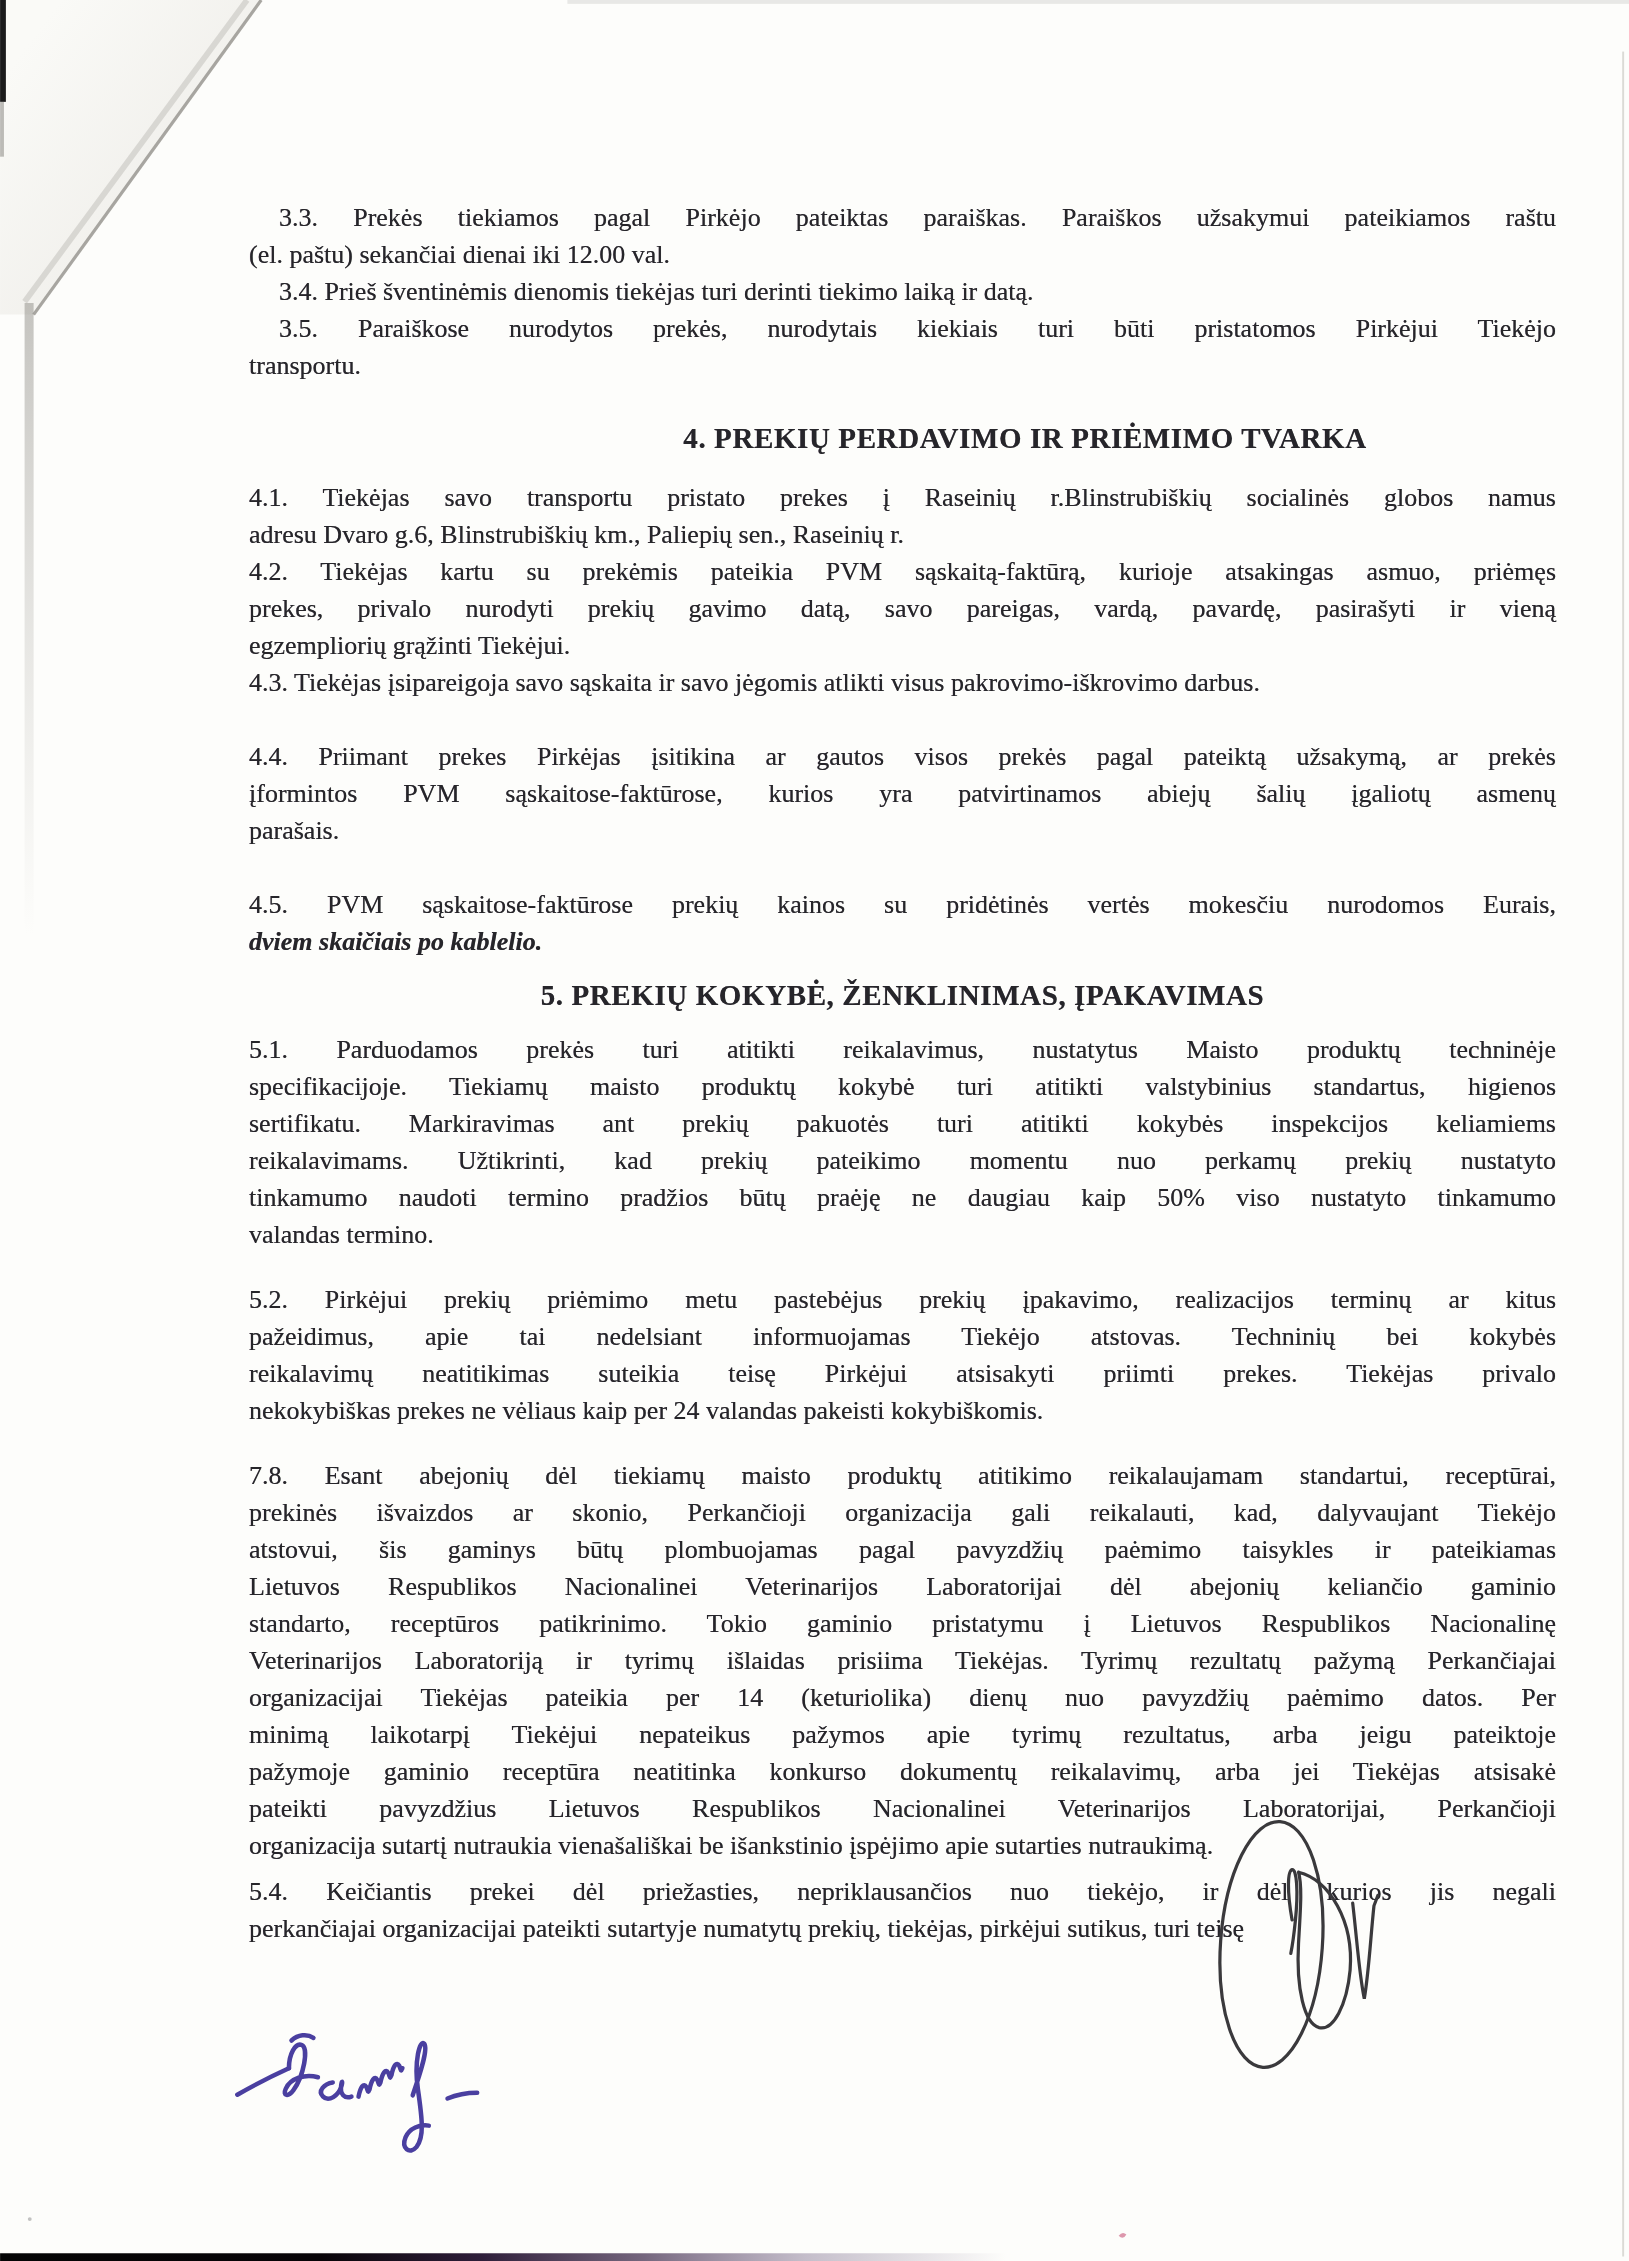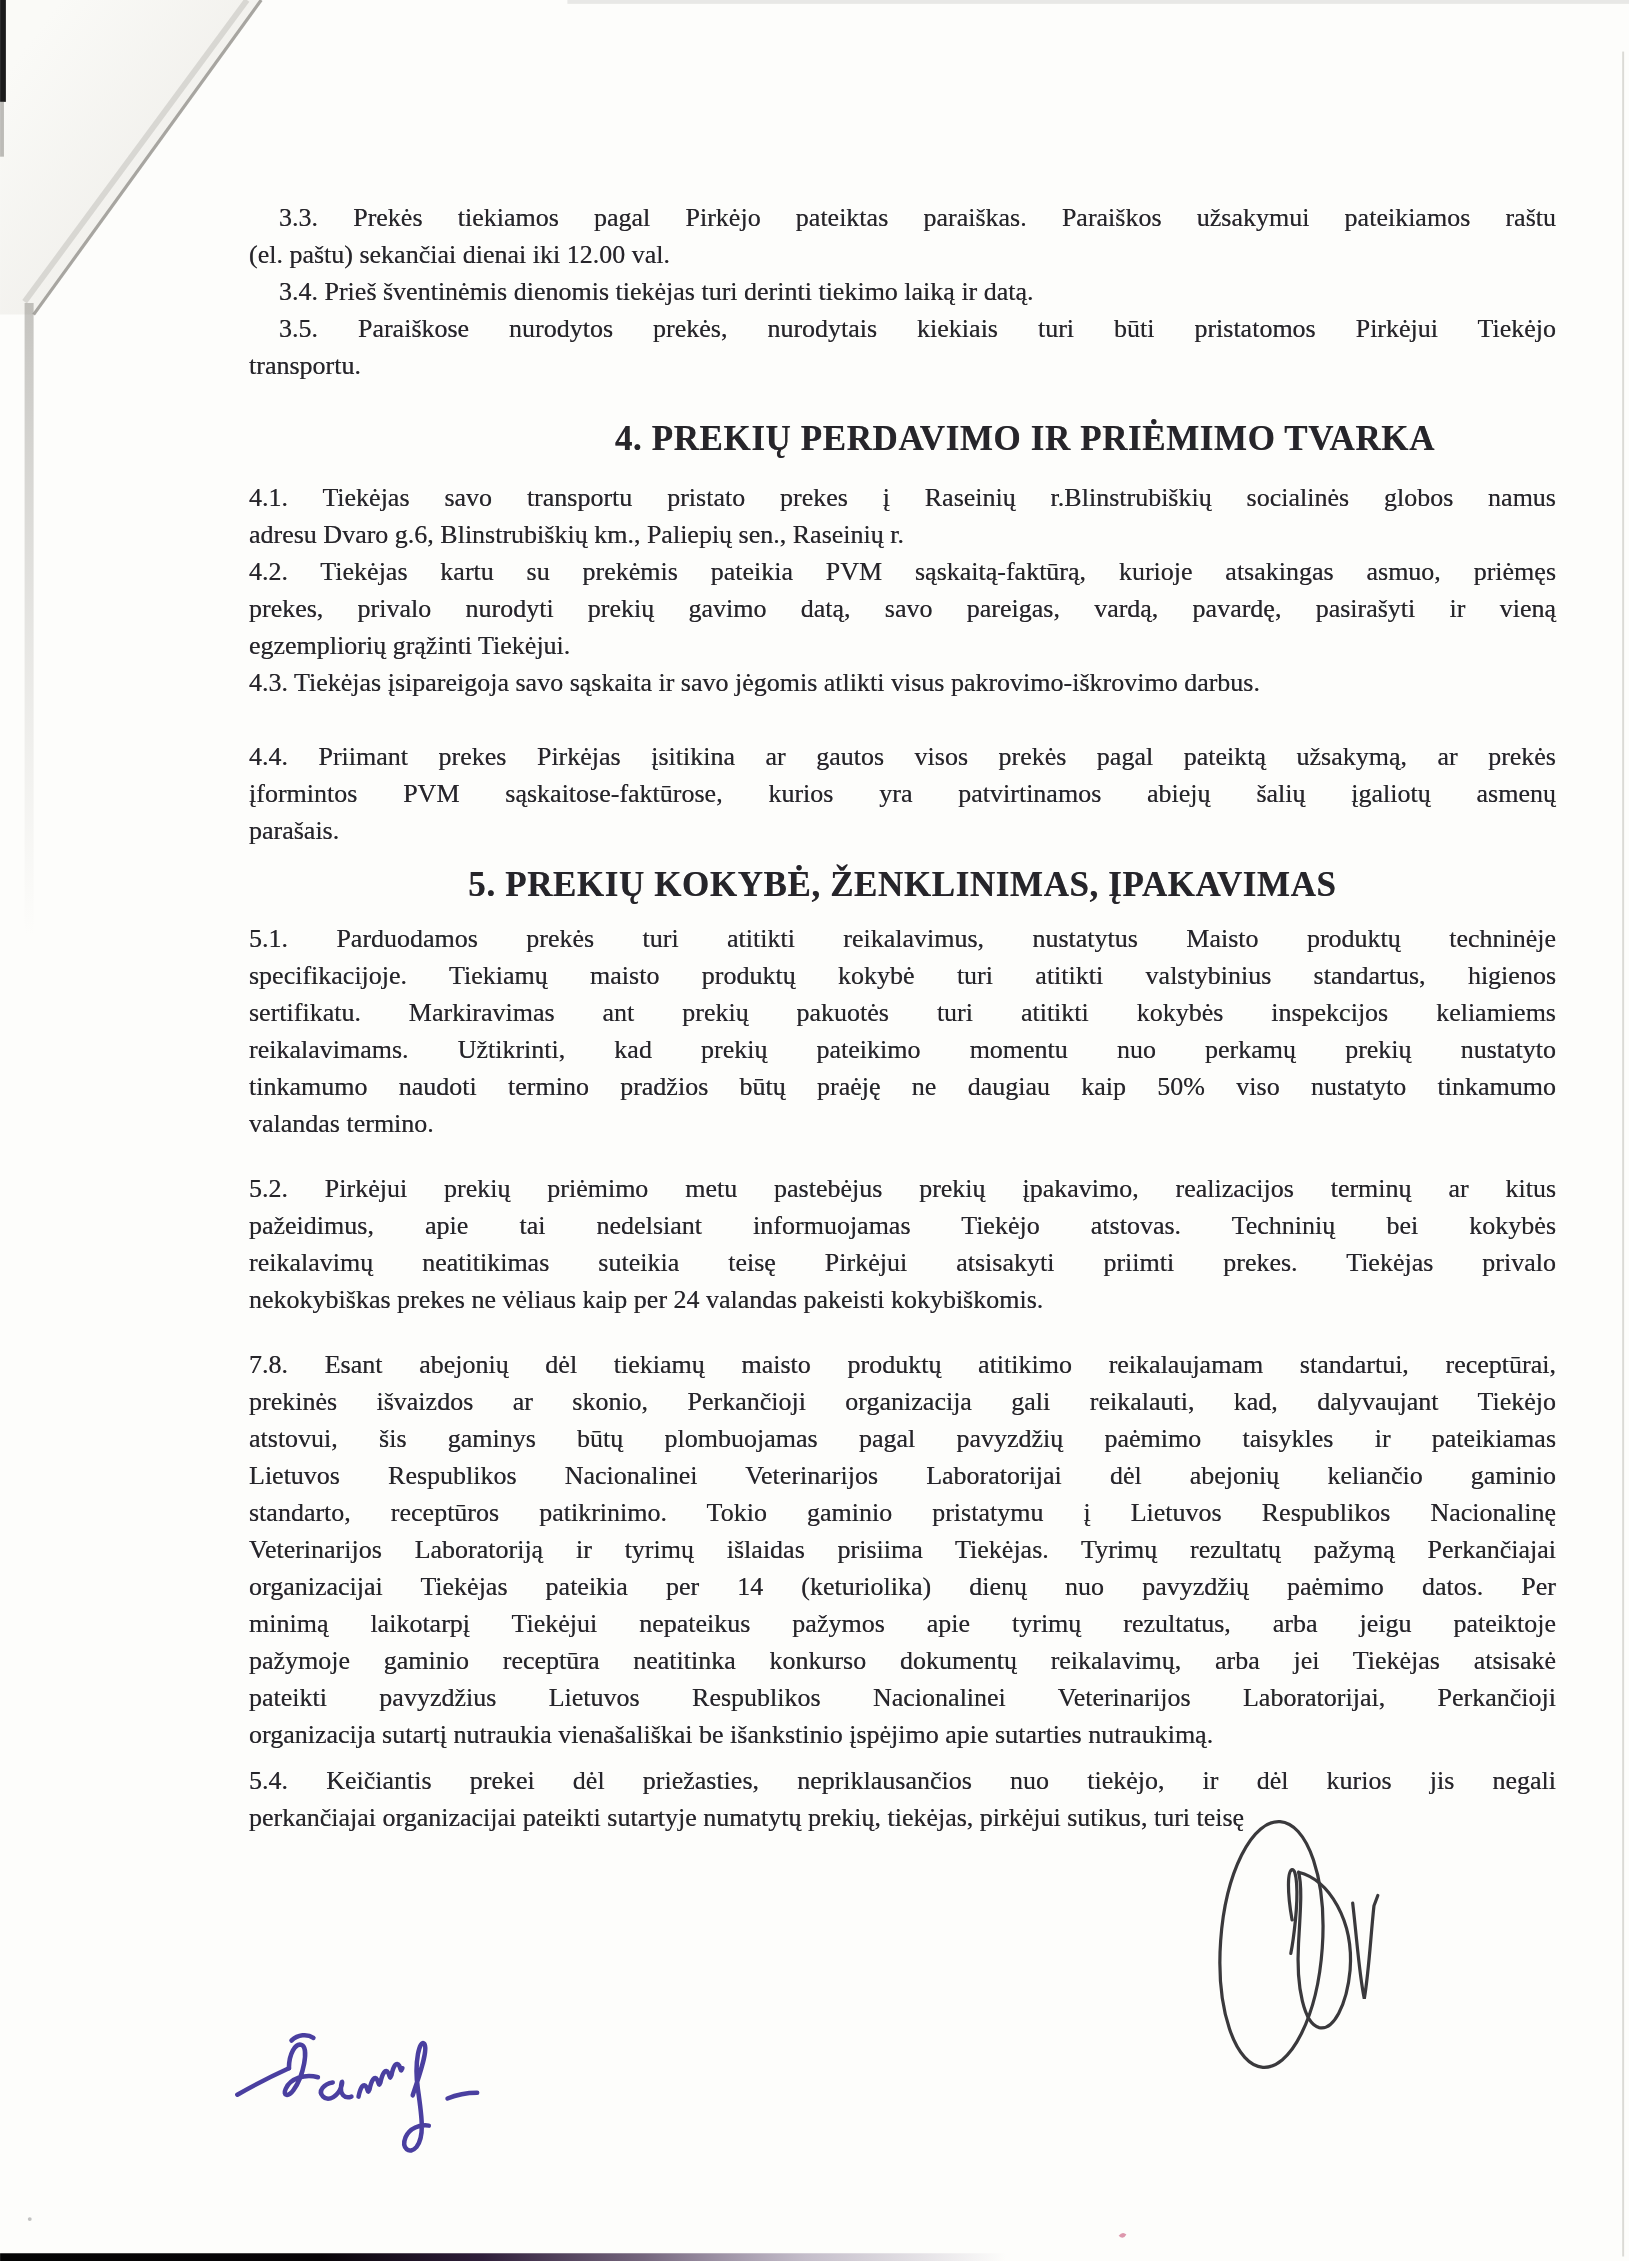--- a/index.html
+++ b/index.html
@@ -26,21 +26,21 @@
     text-align-last:justify;
     height:37px;
     overflow:visible;
   }
   .line.last { text-align-last:auto; }
   .line.bi { font-weight:bold; font-style:italic; }
   .para.indent .line:first-child { text-indent:30px; }
 
   .heading {
     font-weight:bold;
-    font-size:35px;
+    font-size:29px;
     line-height:37px;
     text-align:center;
     margin:36px 0 22px 0;
     letter-spacing:0.6px;
   }
   .heading.offset { padding-left:245px; }
   [data-name="section-5-heading"] { margin:17px 0 17px 0; }
 
   [data-name="clause-4-4"], [data-name="clause-4-5"] { margin-top:37px; }
   [data-name="clause-5-2"], [data-name="clause-5-3"] { margin-top:28px; }
@@ -81,20 +81,24 @@
         <div class="line" data-name="text-line">prekes, privalo nurodyti prekių gavimo datą, savo pareigas, vardą, pavardę, pasirašyti ir vieną</div>
         <div class="line last" data-name="text-line">egzempliorių grąžinti Tiekėjui.</div>
       </div>
       <div class="para" data-name="clause-4-3">
         <div class="line last" data-name="text-line">4.3. Tiekėjas įsipareigoja savo sąskaita ir savo jėgomis atlikti visus pakrovimo-iškrovimo darbus.</div>
       </div>
       <div class="para" data-name="clause-4-4">
         <div class="line" data-name="text-line">4.4. Priimant prekes Pirkėjas įsitikina ar gautos visos prekės pagal pateiktą užsakymą, ar prekės</div>
         <div class="line" data-name="text-line">įformintos PVM sąskaitose-faktūrose, kurios yra patvirtinamos abiejų šalių įgaliotų asmenų</div>
         <div class="line last" data-name="text-line">parašais.</div>
+      </div>
+      <div class="para" data-name="clause-4-5">
+        <div class="line" data-name="text-line">4.5. PVM sąskaitose-faktūrose prekių kainos su pridėtinės vertės mokesčiu nurodomos Eurais,</div>
+        <div class="line last bi" data-name="text-line">dviem skaičiais po kablelio.</div>
       </div>
       <div class="heading" data-name="section-5-heading">5. PREKIŲ KOKYBĖ, ŽENKLINIMAS, ĮPAKAVIMAS</div>
       <div class="para" data-name="clause-5-1">
         <div class="line" data-name="text-line">5.1. Parduodamos prekės turi atitikti reikalavimus, nustatytus Maisto produktų techninėje</div>
         <div class="line" data-name="text-line">specifikacijoje. Tiekiamų maisto produktų kokybė turi atitikti valstybinius standartus, higienos</div>
         <div class="line" data-name="text-line">sertifikatu. Markiravimas ant prekių pakuotės turi atitikti kokybės inspekcijos keliamiems</div>
         <div class="line" data-name="text-line">reikalavimams. Užtikrinti, kad prekių pateikimo momentu nuo perkamų prekių nustatyto</div>
         <div class="line" data-name="text-line">tinkamumo naudoti termino pradžios būtų praėję ne daugiau kaip 50% viso nustatyto tinkamumo</div>
         <div class="line last" data-name="text-line">valandas termino.</div>
       </div>

